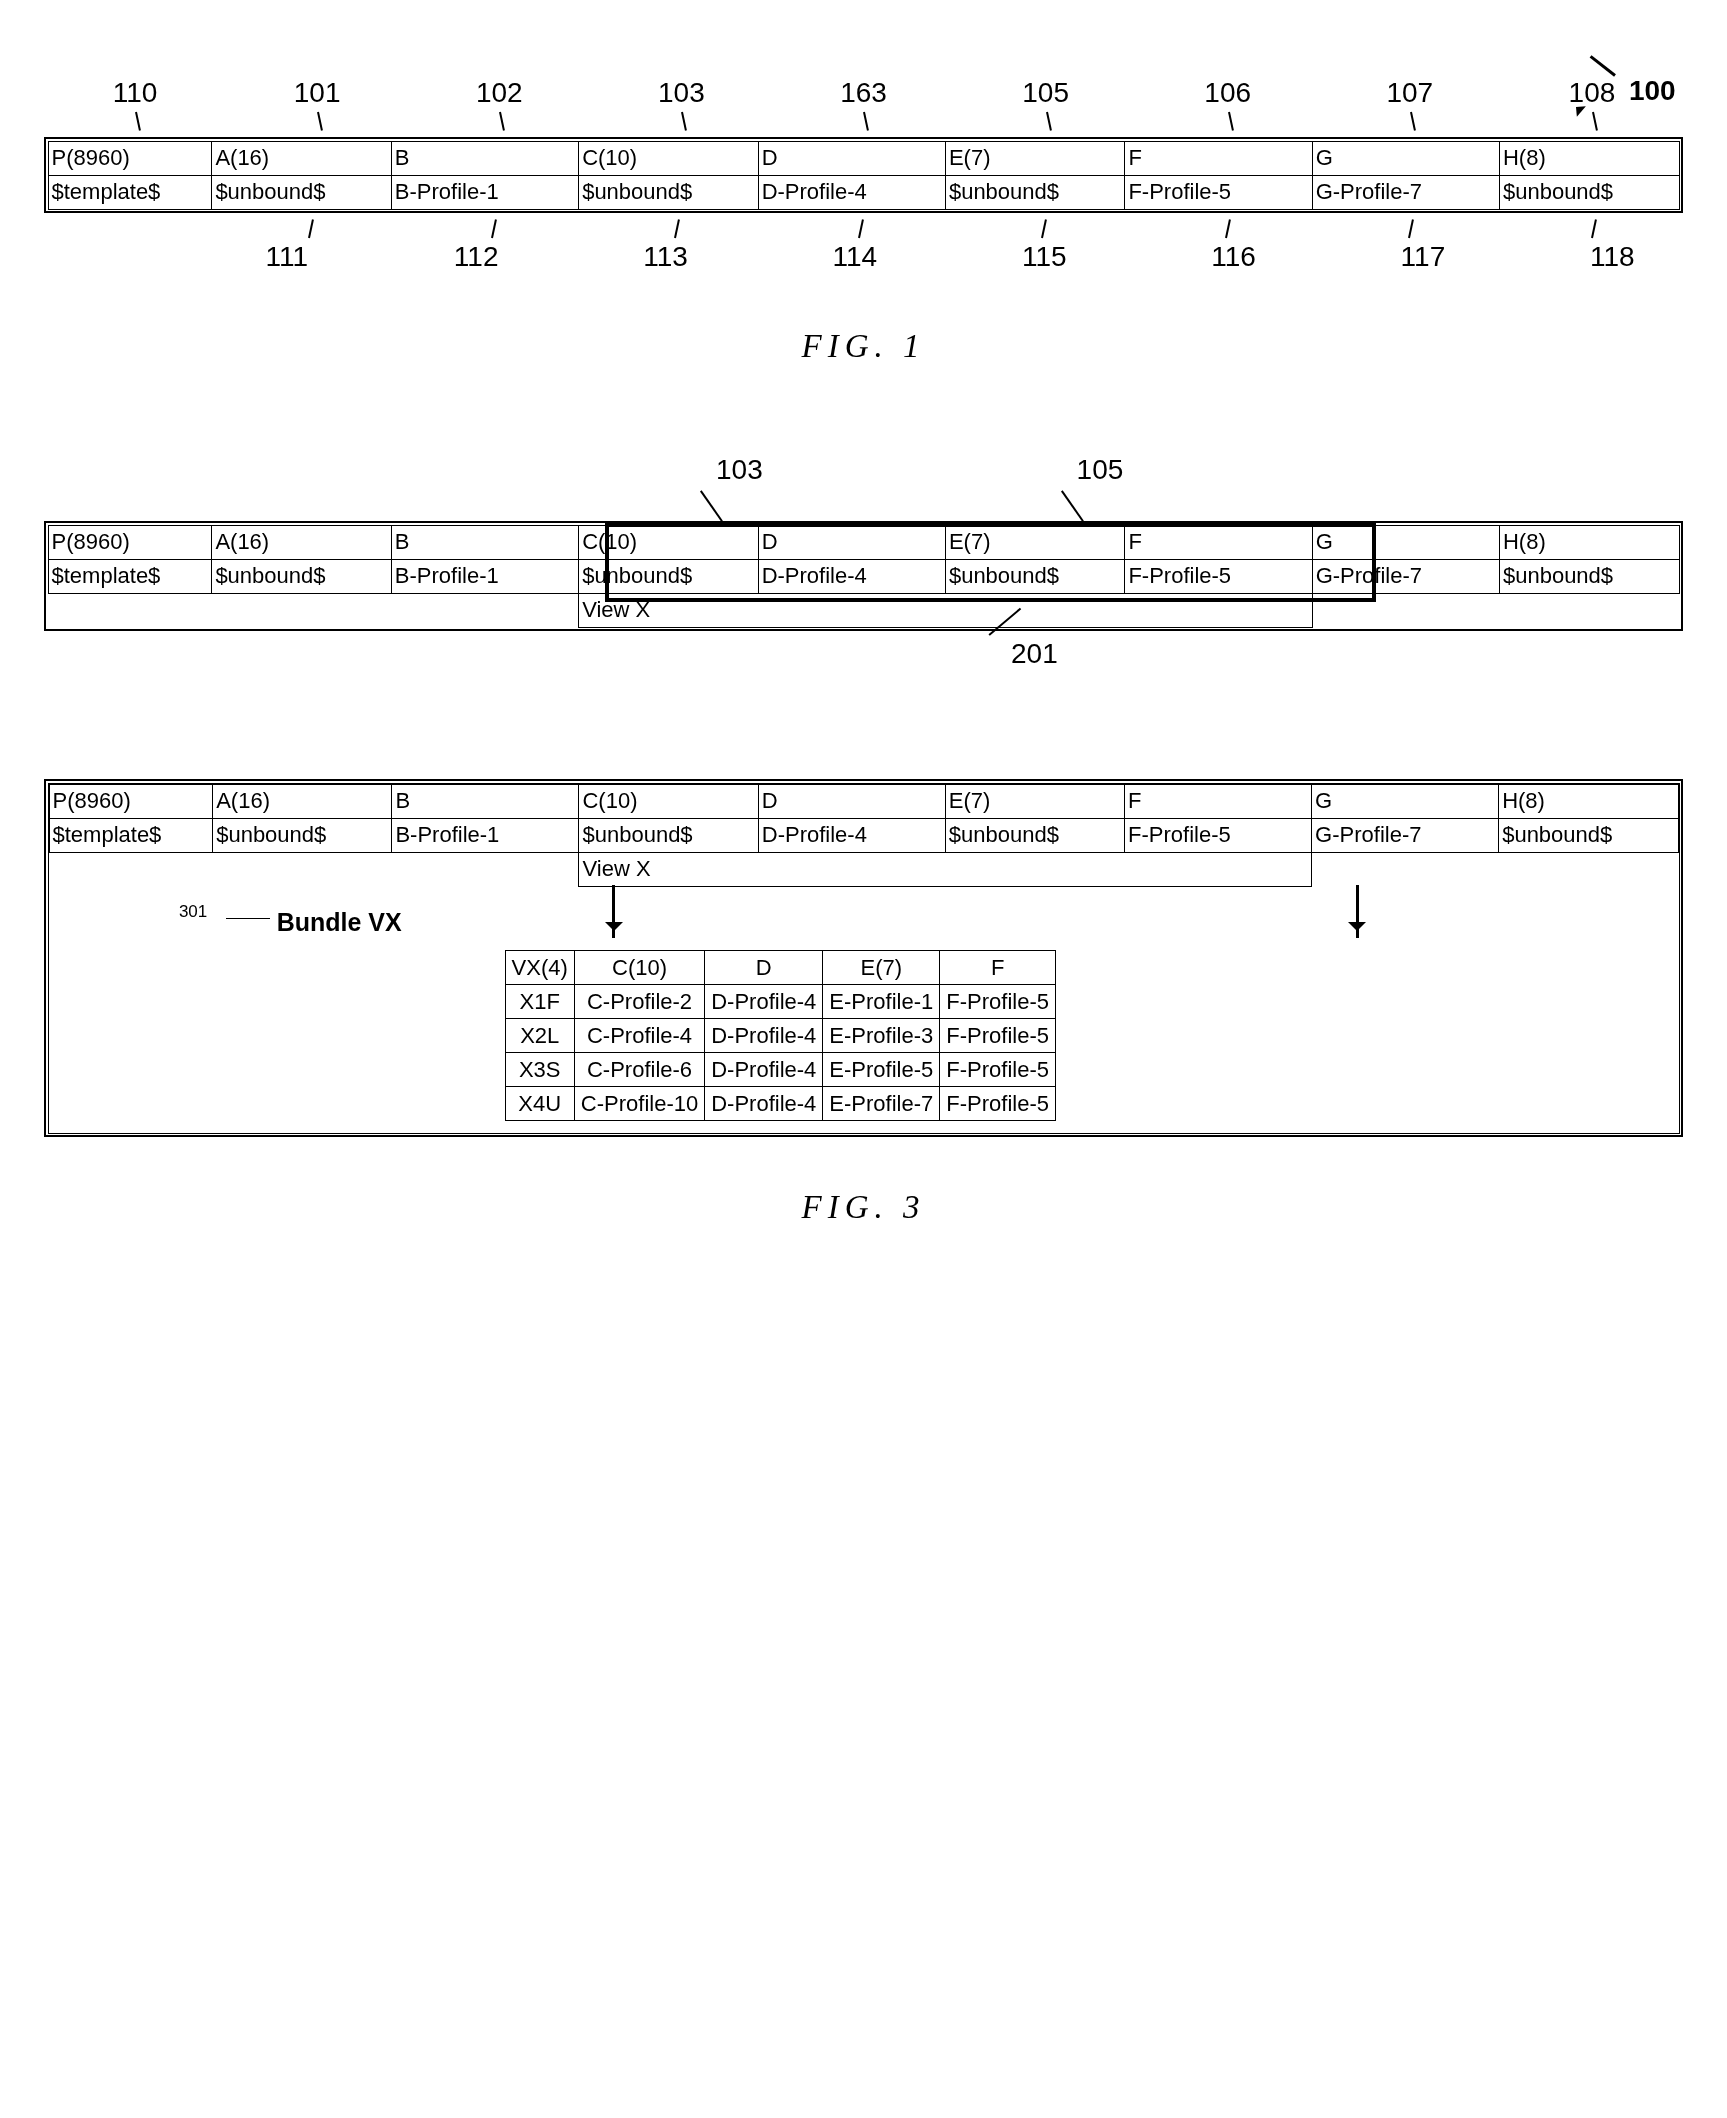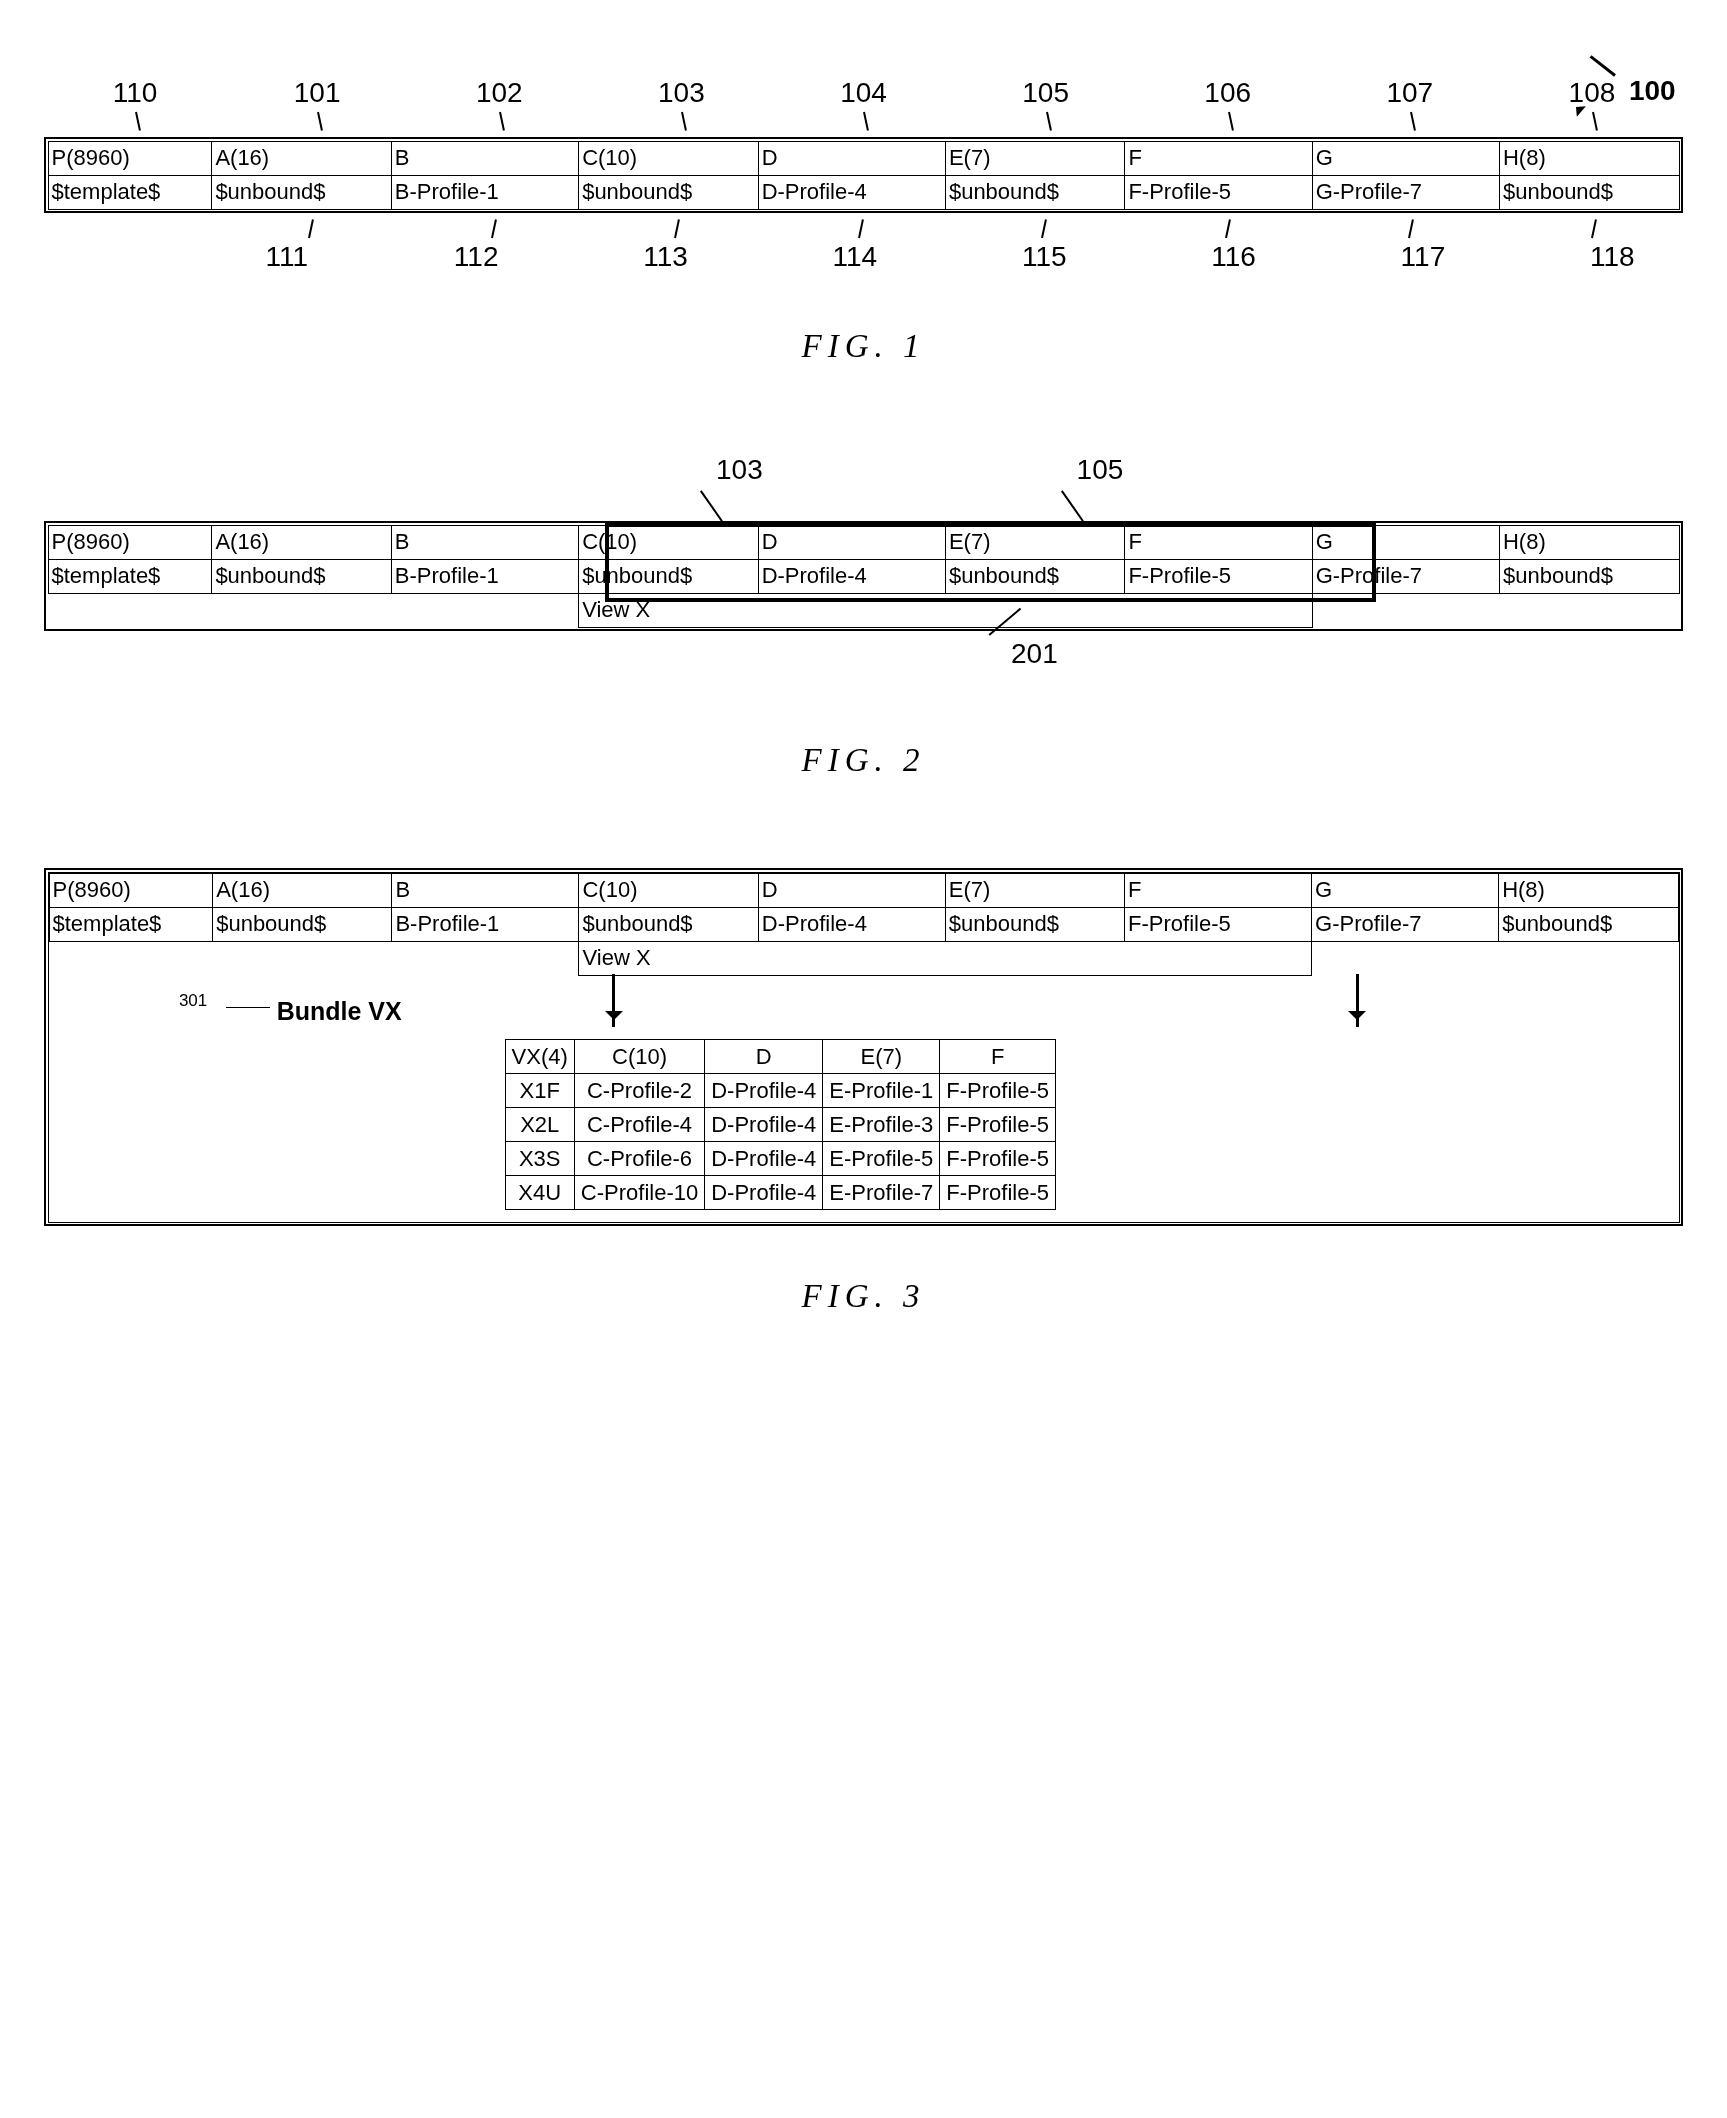--- a/index.html
+++ b/index.html
@@ -172,21 +172,21 @@
     <span class="arrow"></span>
     <span>100</span>
   </div>
 
   <div class="refs">
     <div class="refrow">
       <span>110</span>
       <span>101</span>
       <span>102</span>
       <span>103</span>
-      <span>104</span>
+      <span>163</span>
       <span>105</span>
       <span>106</span>
       <span>107</span>
       <span>108</span>
     </div>
     <div class="tickrow down">
       <span></span>
         <span></span>
         <span></span>
         <span></span>
@@ -326,21 +326,20 @@
     <div class="highlight-box" style="left:34.2%; top:1.5px; width:46.6%; height:71px;"></div>
   </div>
 
   <div style="position:relative; height:59px;">
     <div class="callout" style="left:59%; top:7.4px;">
       <span class="line" style="width:41px; left:-22px; top:-4.4px; transform:rotate(-40deg);"></span>
       <span>201</span>
     </div>
   </div>
 
-  <div class="fig-caption">FIG.  2</div>
 </div>
 
 <div class="figure">
   <div class="fig3-outer">
     <div class="fig3-inner">
       <table class="grid">
         <colgroup>
           <col class="c-p">
             <col class="c-a">
             <col class="c-b">

